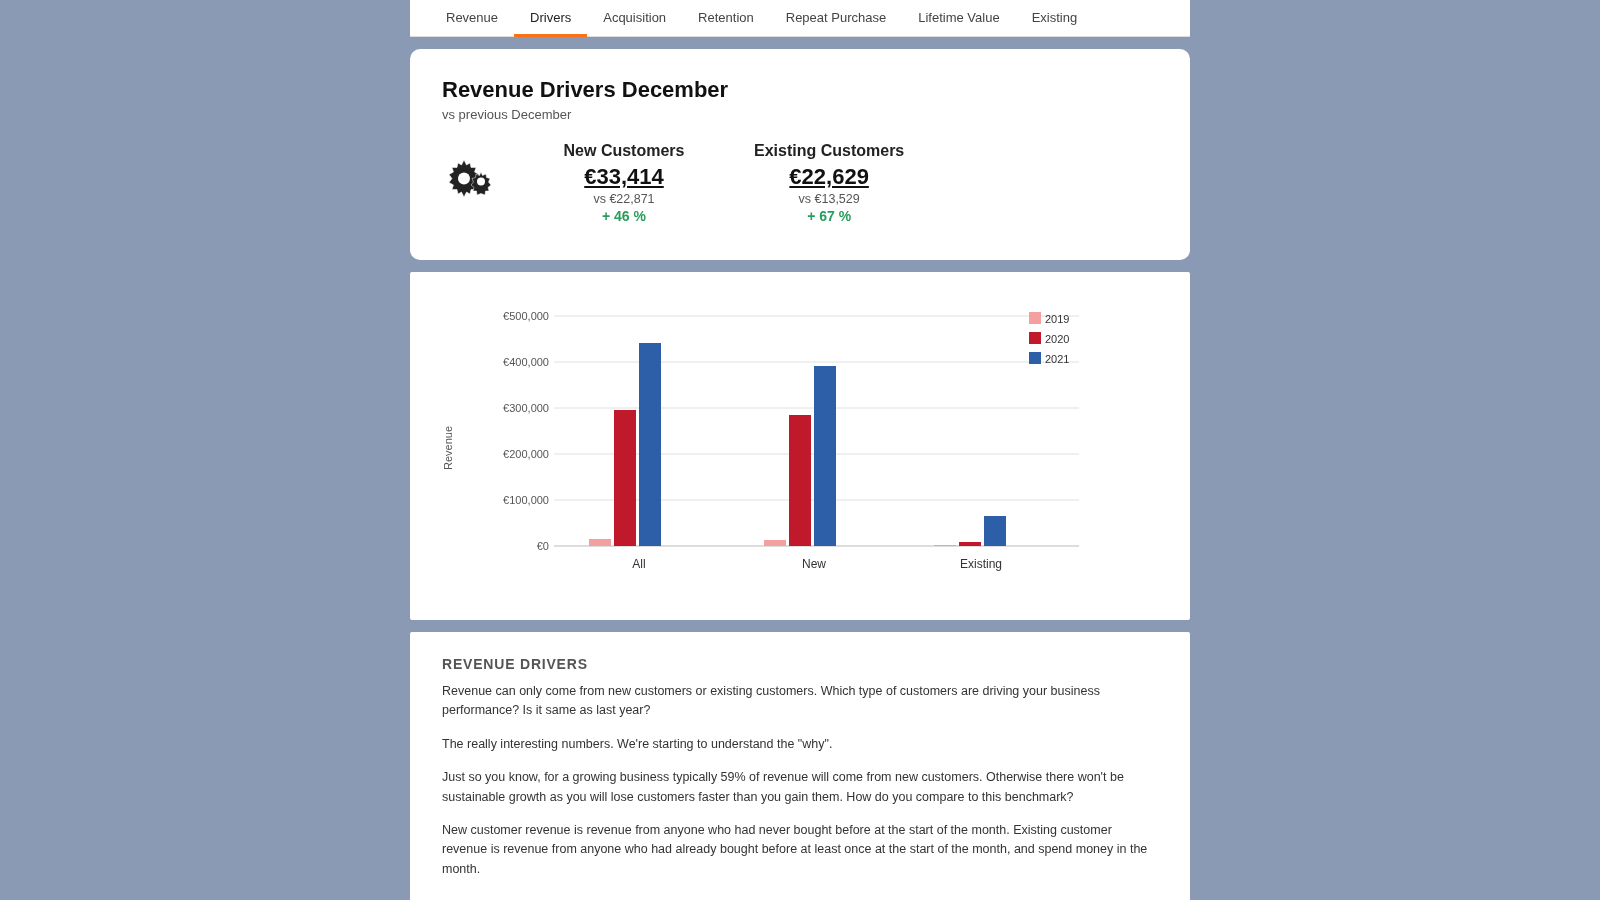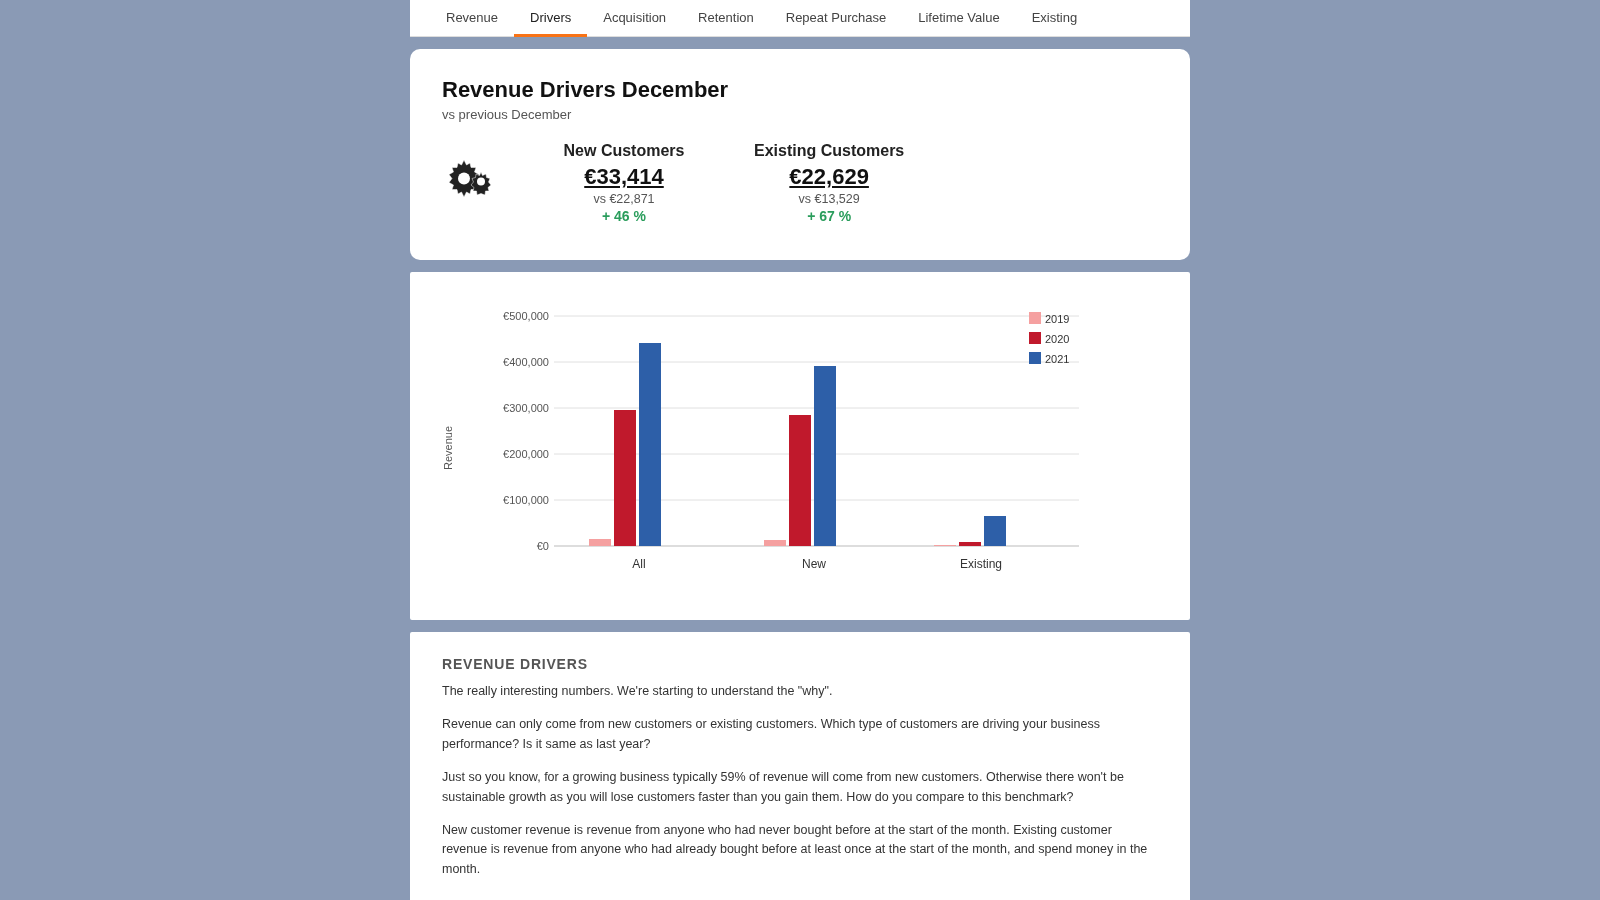--- a/index.html
+++ b/index.html
@@ -251,18 +251,18 @@
           <rect x="530" y="56" width="12" height="12" fill="#2d5fa8"></rect>
           <text x="546" y="67" font-size="11" fill="#333">2021</text>
         </svg>
         
       </div>
     </div>
   </div>
 
   <div class="desc-panel">
     <div class="desc-section-title">REVENUE DRIVERS</div>
+    <div class="desc-paragraph">Revenue can only come from new customers or existing customers. Which type of customers are driving your business performance? Is it same as last year?</div>
     <div class="desc-paragraph">The really interesting numbers. We're starting to understand the "why".</div>
-    <div class="desc-paragraph">Revenue can only come from new customers or existing customers. Which type of customers are driving your business performance? Is it same as last year?</div>
     <div class="desc-paragraph">Just so you know, for a growing business typically 59% of revenue will come from new customers. Otherwise there won't be sustainable growth as you will lose customers faster than you gain them. How do you compare to this benchmark?</div>
     <div class="desc-paragraph">New customer revenue is revenue from anyone who had never bought before at the start of the month. Existing customer revenue is revenue from anyone who had already bought before at least once at the start of the month, and spend money in the month.</div>
   </div>
 </div>
 
 </body></html>

